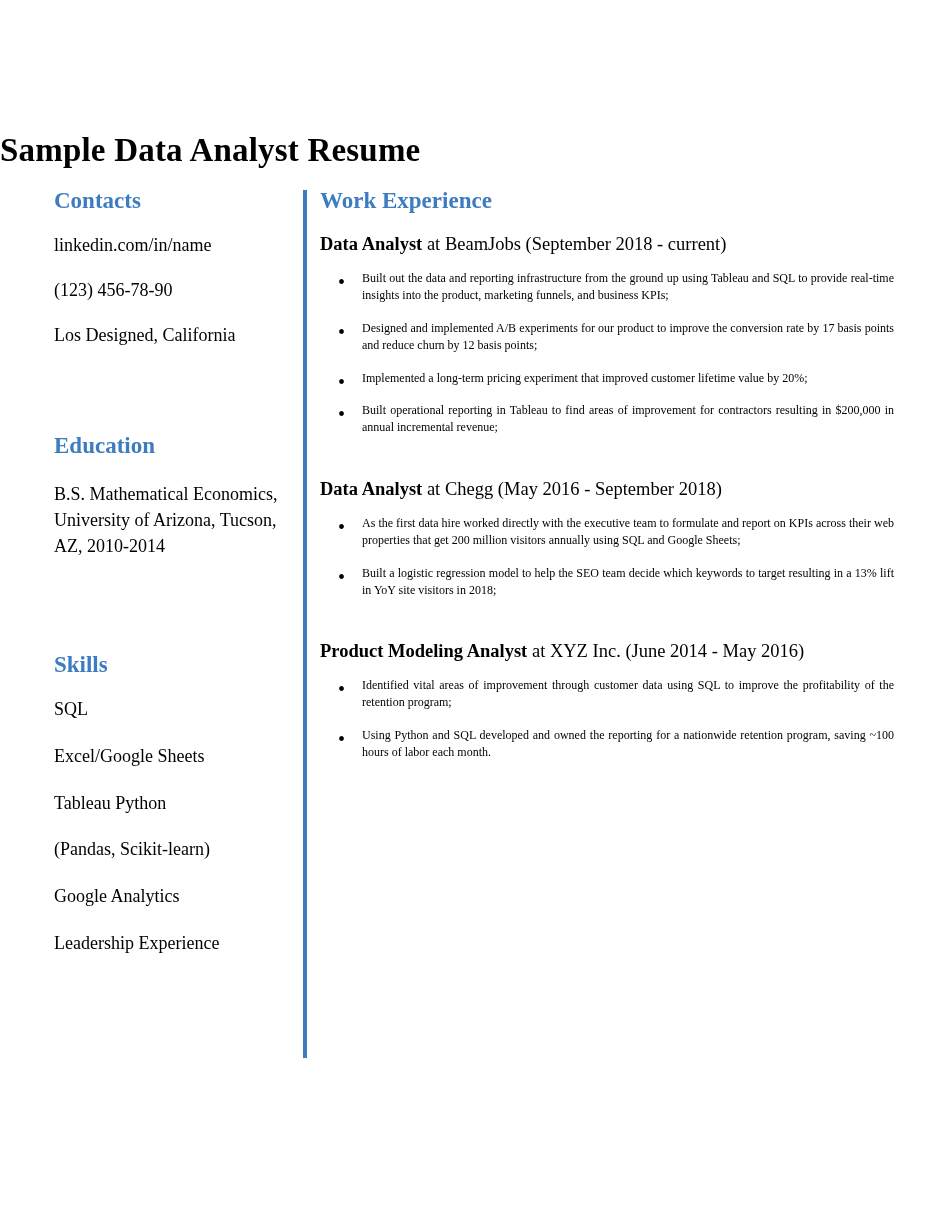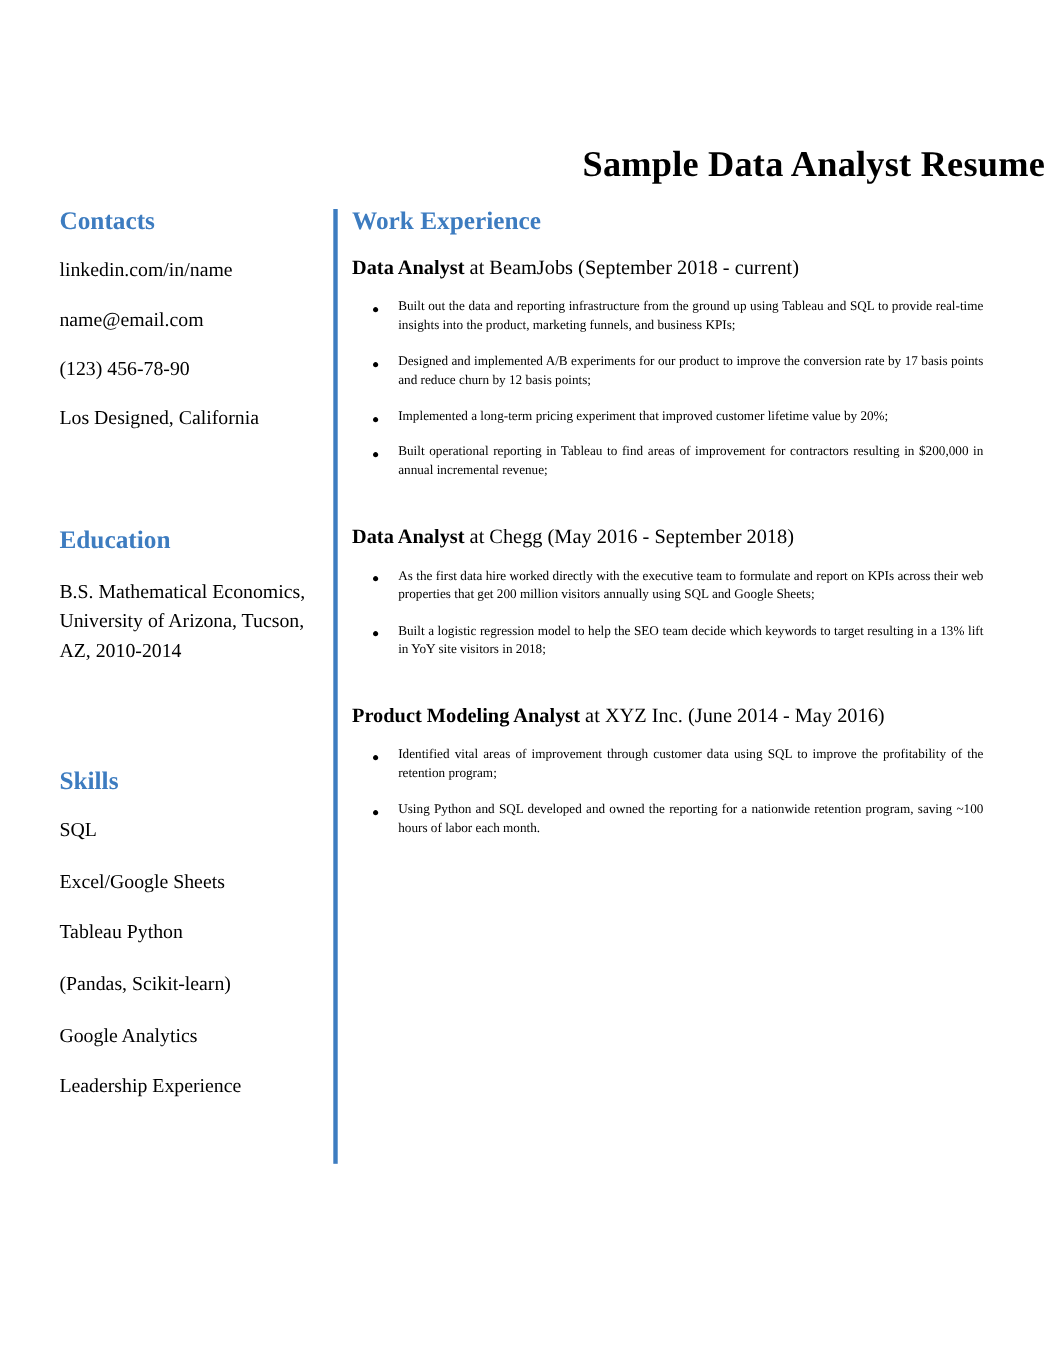--- a/index.html
+++ b/index.html
@@ -23,21 +23,21 @@
     height: 1230px;
     box-sizing: border-box;
   }
 
   
   .doc-title {
     position: absolute;
     left: 0;
     top: 110px;
     width: 950px;
-    text-align: right;
+    text-align: left;
     font-size: 33px;
     font-weight: bold;
     letter-spacing: 0.2px;
     line-height: 1.1;
   }
 
   
   .columns {
     position: absolute;
     left: 0;
@@ -164,21 +164,20 @@
 
   <h1 class="doc-title">Sample Data Analyst Resume</h1>
 
   <div class="columns">
 
     <aside class="sidebar">
 
       <section>
         <h2 class="section-heading">Contacts</h2>
         <div class="contact-line">linkedin.com/in/name</div>
-        <div class="contact-line">name@email.com</div>
         <div class="contact-line">(123) 456-78-90</div>
         <div class="contact-line">Los Designed, California</div>
       </section>
 
       <div class="sb-gap-education"></div>
 
       <section>
         <h2 class="section-heading">Education</h2>
         <div class="edu-block">B.S. Mathematical Economics, University of Arizona, Tucson, AZ, 2010-2014</div>
       </section>

